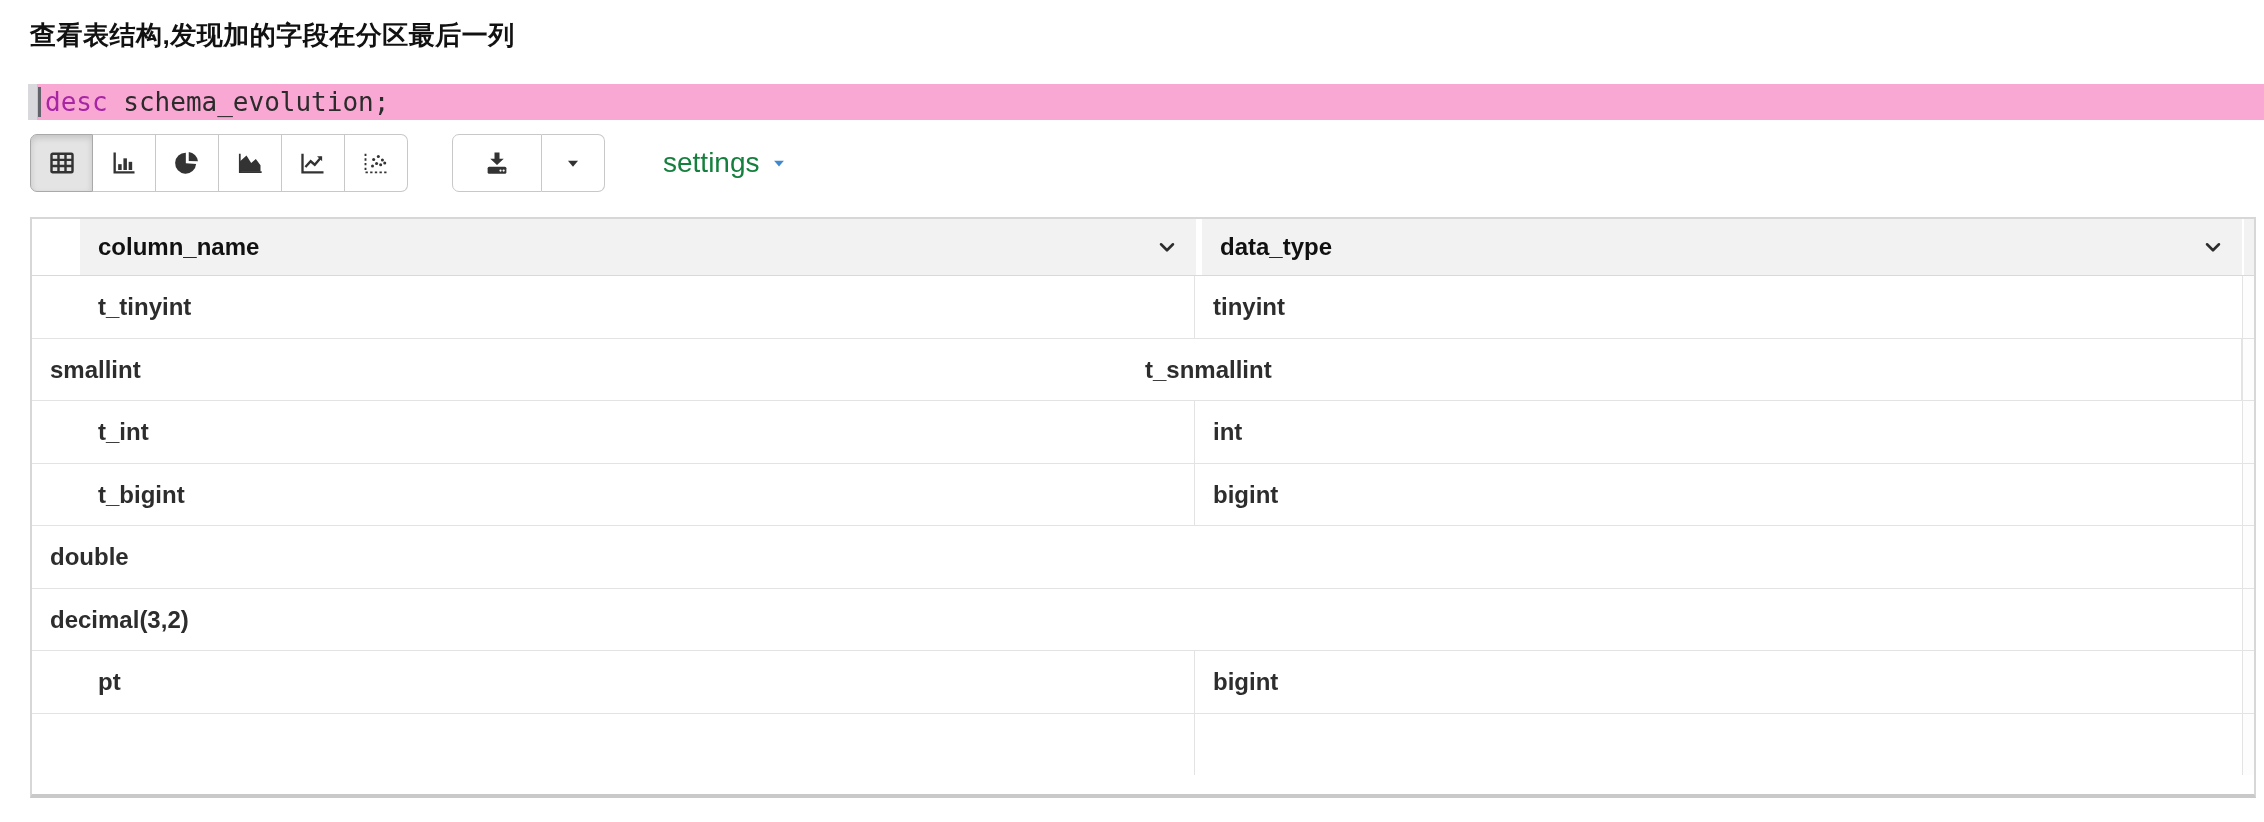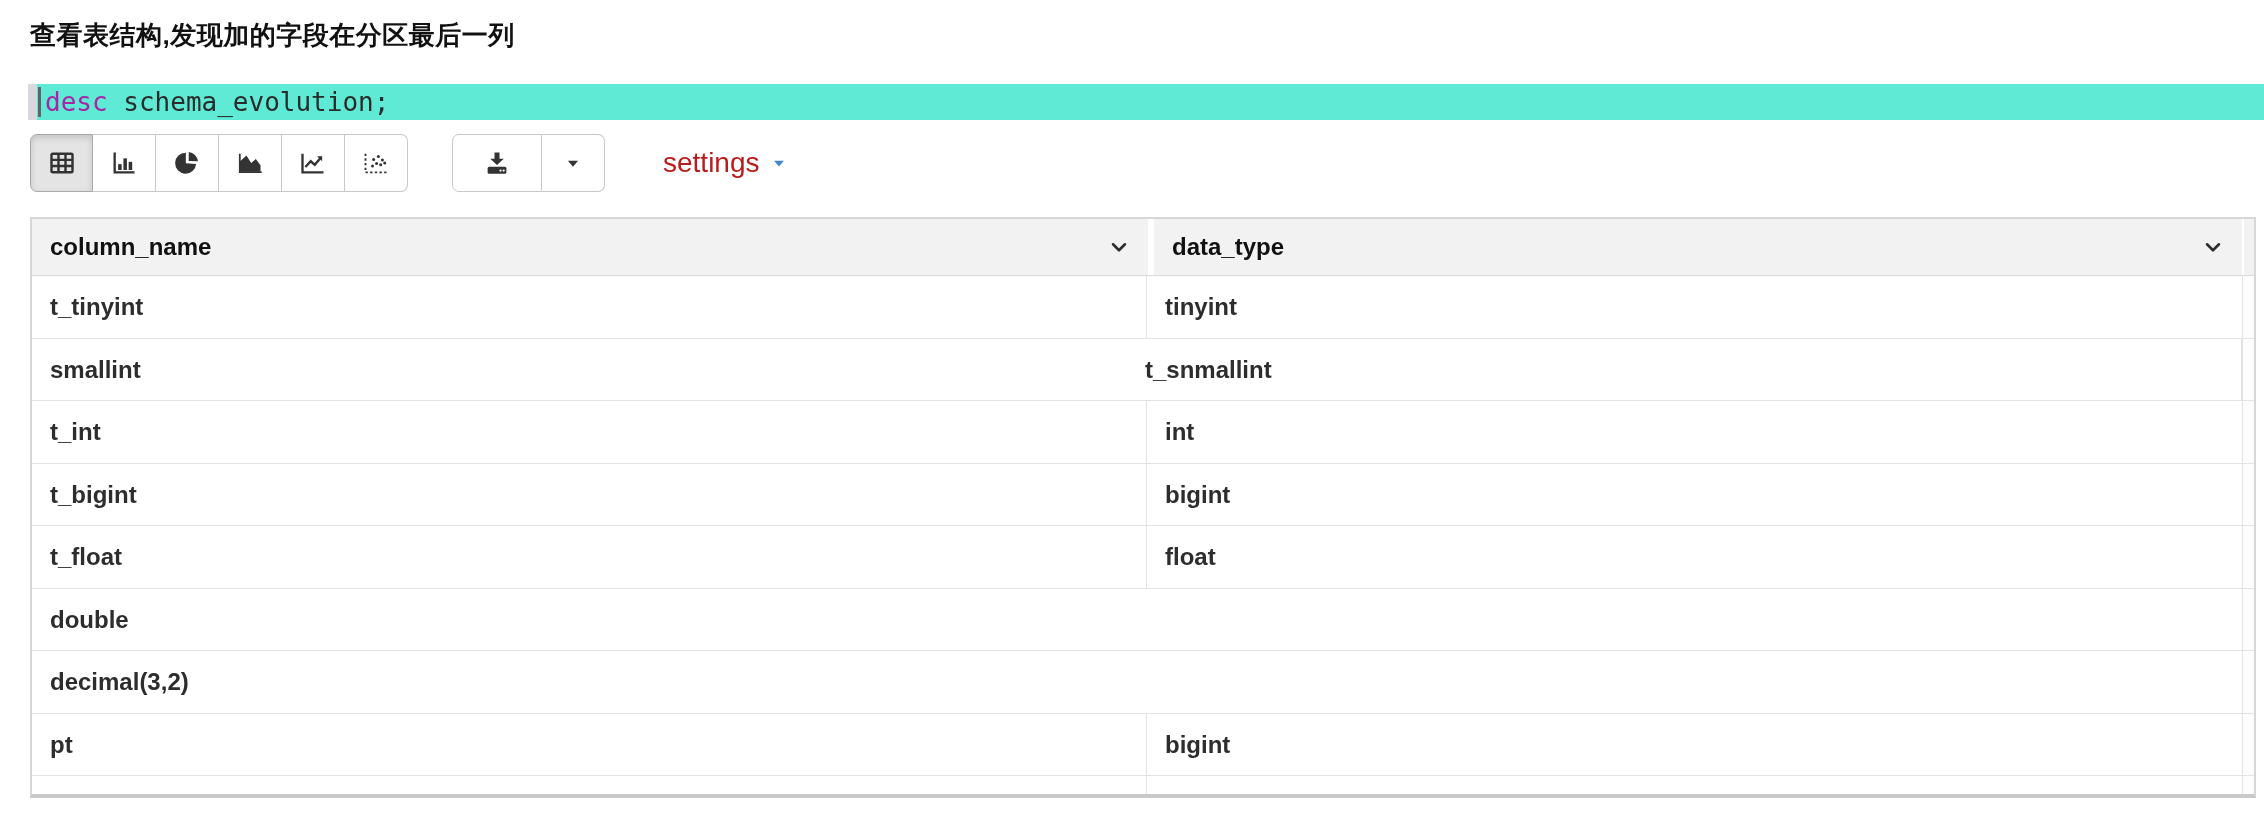--- a/index.html
+++ b/index.html
@@ -9,21 +9,21 @@
     background:#ffffff; font-family:"Liberation Sans", sans-serif; color:#1c1c1c;
   }
   
   .title {
     position:absolute; left:30px; top:18px; font-size:26px; font-weight:bold;
     color:#111111; letter-spacing:0.5px;
   }
   
   .code-block {
     position:absolute; left:28px; right:0; top:84px; height:36px;
-    background:#5eead4; display:flex; align-items:center;
+    background:#f9a8d4; display:flex; align-items:center;
   }
   .code-gutter { width:9px; height:36px; background:#d9d9dd; flex:none; }
   .code-cursor { width:3px; height:30px; background:#62626b; margin-left:1px; flex:none; }
   .code-text {
     margin-left:4px; font-family:"DejaVu Sans Mono", monospace;
     font-size:26px; line-height:36px; white-space:pre; color:#2b2b2b;
   }
   .code-text .kw { color:#a626a4; }
   
   .toolbar { position:absolute; left:30px; top:134px; height:58px; display:flex; align-items:center; }
@@ -39,39 +39,39 @@
   .tbtn.active {
     background:#e4e4e4; border-color:#a9a9a9;
     box-shadow:inset 0 3px 6px rgba(0,0,0,0.14);
   }
   .tbtn svg { display:block; }
   .dl-btn { width:90px; }
   .caret-btn { width:63px; }
   .group-gap { width:44px; }
   .settings {
     margin-left:58px; display:flex; align-items:flex-start; cursor:pointer;
-    color:#b91c1c; font-size:28px;
+    color:#15803d; font-size:28px;
   }
   .settings .s-caret { margin-left:10px; }
   
   .grid {
     position:absolute; left:30px; top:217px; width:2226px; height:581px;
     border:2px solid #d7d7d7; border-bottom:4px solid #c9c9c9;
     overflow:hidden; background:#ffffff;
   }
   .grid-header { display:flex; height:56px; background:#ffffff; }
   .hcell {
     background:#f2f2f2; height:56px; display:flex; align-items:center;
     padding-left:18px; font-size:24px; font-weight:bold; color:#111111;
   }
   .hcell .hlabel { flex:none; }
   .hcell .menu-btn {
     margin-left:auto; margin-right:16px; display:flex; align-items:center; cursor:pointer;
   }
-  .c1 { width:1116px; flex:none; }
+  .c1 { width:1116px; flex:none;margin-left:48px; }
   .c2 { flex:1 1 auto; min-width:0; }
   .hgap { width:6px; flex:none; background:#ffffff; }
   .hstrip { width:12px; flex:none; background:#f2f2f2; border-left:2px solid #ffffff; }
   .grid-row { display:flex; height:62.5px; background:#ffffff; border-top:1px solid #e3e3e3; }
   .grid-row:first-child { border-top:1px solid #d9d9d9; }
   .cell {
     font-size:24px; color:#2d2d2d; line-height:61px; padding-left:18px;
     white-space:nowrap; overflow:hidden;font-weight:bold;
   }
   .cell.c1 { border-right:1px solid #e3e3e3; width:1115px; }
@@ -221,25 +221,20 @@
         <div class="cell c1">t_int</div>
         <div class="cell c2">int</div>
         <div class="rstrip"></div>
       </div>
       <div class="grid-row">
         <div class="cell c1">t_bigint</div>
         <div class="cell c2">bigint</div>
         <div class="rstrip"></div>
       </div>
       <div class="grid-row">
-        <div class="cell c1">t_float</div>
-        <div class="cell c2">float</div>
-        <div class="rstrip"></div>
-      </div>
-      <div class="grid-row">
         <div class="cell c2">double</div>
         <div class="rstrip"></div>
       </div>
       <div class="grid-row">
         <div class="cell c2">decimal(3,2)</div>
         <div class="rstrip"></div>
       </div>
       <div class="grid-row">
         <div class="cell c1">pt</div>
         <div class="cell c2">bigint</div>

